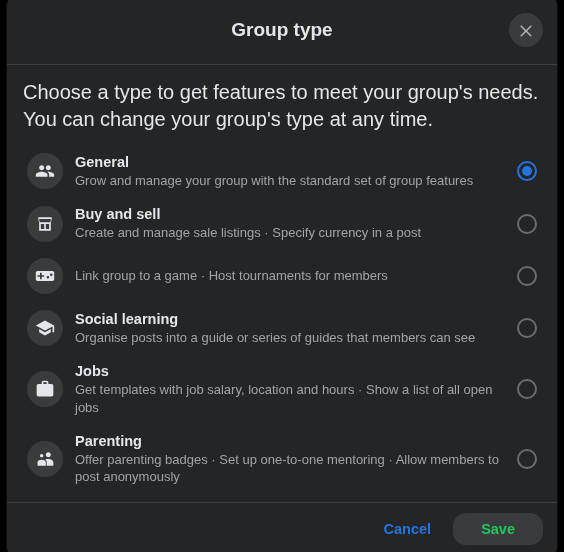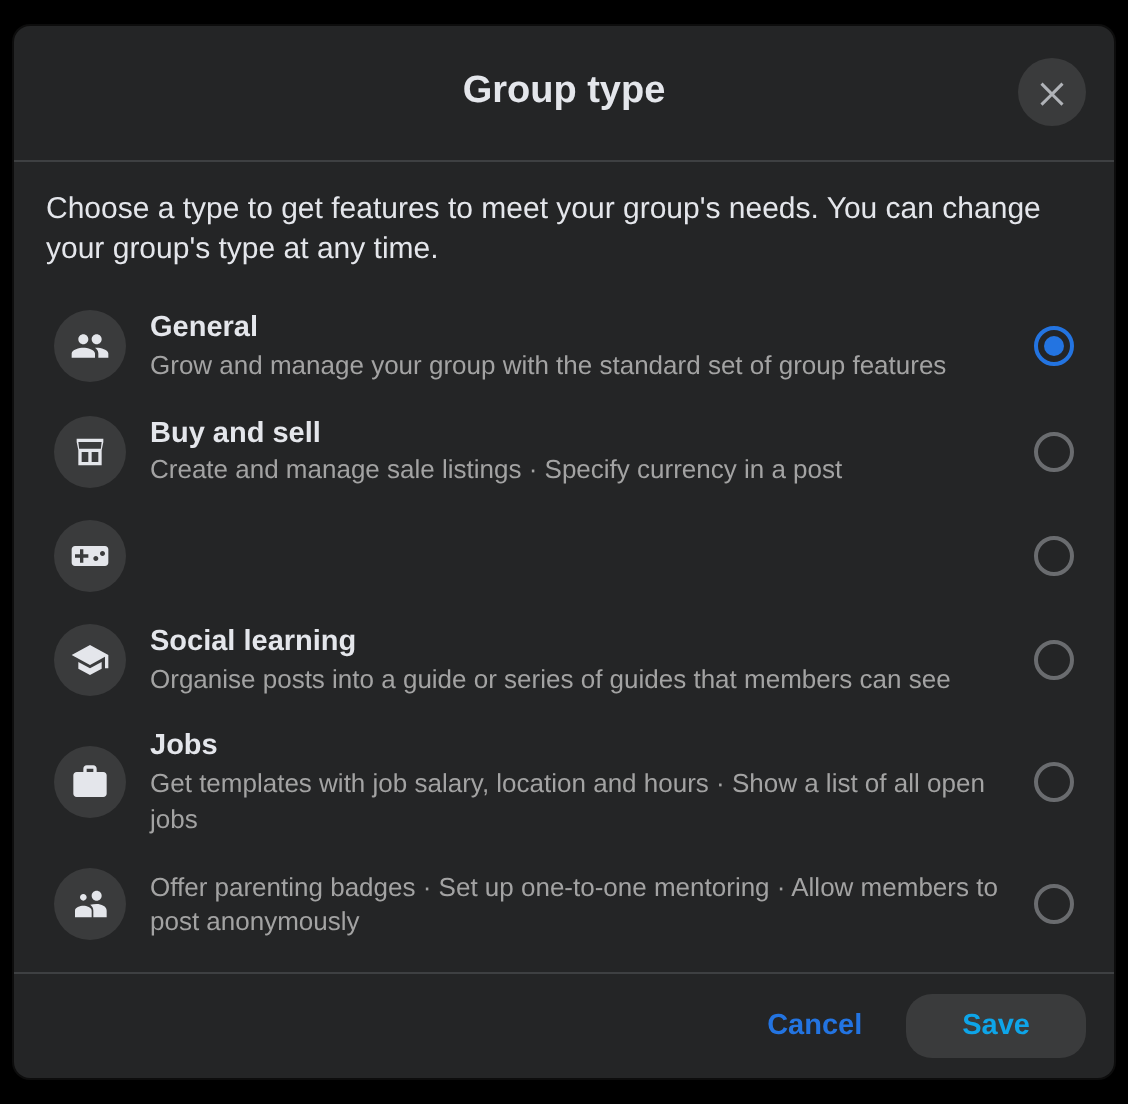--- a/index.html
+++ b/index.html
@@ -53,21 +53,21 @@
   .close-btn svg {
     width: 18px;
     height: 18px;
     fill: #b0b3b8;
   }
   .modal-body {
     padding: 14px 16px 8px 16px;
   }
   .intro {
     color: #e4e6eb;
-    font-size: 15px;
+    font-size: 20px;
     line-height: 1.35;
     margin-bottom: 12px;
   }
   .option-list {
     display: flex;
     flex-direction: column;
   }
   .option {
     display: flex;
     align-items: center;
@@ -139,21 +139,21 @@
     background: transparent;
     color: #2374e1;
     font-size: 14.5px;
     font-weight: 600;
     padding: 8px 14px;
     border-radius: 6px;
     cursor: pointer;
   }
   .btn-save {
     background: #3a3b3c;
-    color: #0ea5e9;
+    color: #22c55e;
     font-size: 14.5px;
     font-weight: 600;
     padding: 8px 28px;
     border-radius: 13px;
     cursor: pointer;
   }
 </style>
 </head>
 <body>
 
@@ -199,20 +199,21 @@
         <div class="radio"></div>
       </div>
 
       <div class="option">
         <div class="opt-icon">
           <svg viewBox="0 0 24 24">
               <path d="M21 6H3c-1.1 0-2 .9-2 2v8c0 1.1.9 2 2 2h18c1.1 0 2-.9 2-2V8c0-1.1-.9-2-2-2zM11 13H8v3H6v-3H3v-2h3V8h2v3h3v2zm4.5 2c-.83 0-1.5-.67-1.5-1.5s.67-1.5 1.5-1.5 1.5.67 1.5 1.5-.67 1.5-1.5 1.5zm4-3c-.83 0-1.5-.67-1.5-1.5S18.67 9 19.5 9s1.5.67 1.5 1.5-.67 1.5-1.5 1.5z"></path>
             </svg>
         </div>
         <div class="opt-text">
+          <div class="opt-desc">Link group to a game · Host tournaments for members</div>
         </div>
         <div class="radio"></div>
       </div>
 
       <div class="option">
         <div class="opt-icon">
           <svg viewBox="0 0 24 24">
               <path d="M12 3L1 9l11 6 9-4.91V17h2V9L12 3zM5 13.18v4L12 21l7-3.82v-4L12 17l-7-3.82z"></path>
             </svg>
         </div>
@@ -236,20 +237,21 @@
         <div class="radio"></div>
       </div>
 
       <div class="option">
         <div class="opt-icon">
           <svg viewBox="0 0 24 24">
               <path d="M16 4c1.66 0 3 1.34 3 3s-1.34 3-3 3-3-1.34-3-3 1.34-3 3-3zM8 6c1.1 0 2 .9 2 2s-.9 2-2 2-2-.9-2-2 .9-2 2-2zm8 6c2.67 0 6 1.34 6 4v4h-8v-4c0-1.54-.73-2.72-1.86-3.54C13.23 12.17 14.58 12 16 12zm-8 1c2 0 5 1 5 3v4H3v-4c0-2 3-3 5-3z"></path>
             </svg>
         </div>
         <div class="opt-text">
+          <div class="opt-title">Parenting</div>
           <div class="opt-desc">Offer parenting badges · Set up one-to-one mentoring · Allow members to post anonymously</div>
         </div>
         <div class="radio"></div>
       </div>
 
     </div>
   </div>
 
   <div class="modal-footer">
     <div class="btn-cancel">Cancel</div>

